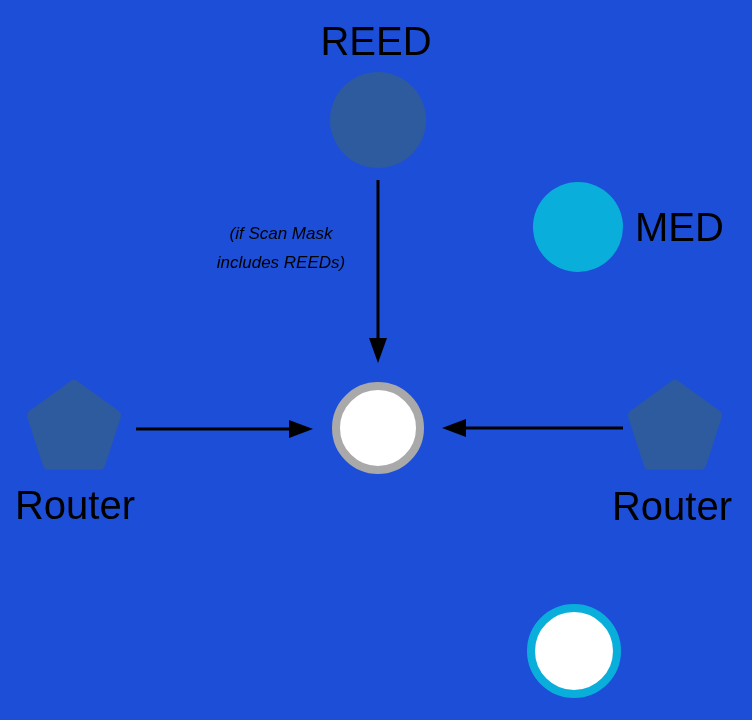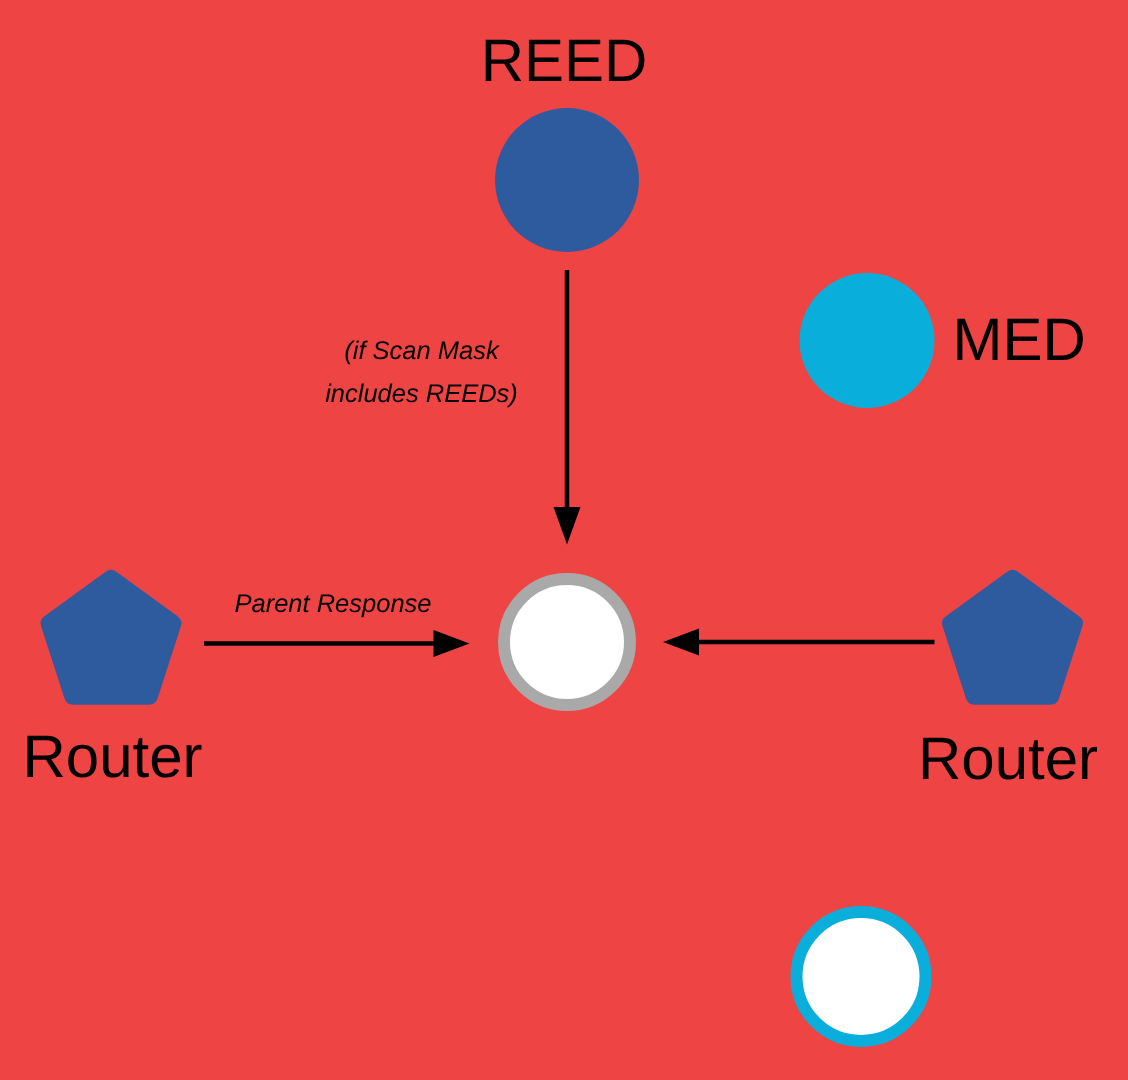--- a/index.html
+++ b/index.html
@@ -5,21 +5,21 @@
   html, body {
     margin: 0;
     padding: 0;
     background: #ffffff;
     font-family: "Liberation Sans", sans-serif;
   }
   .canvas {
     position: relative;
     width: 752px;
     height: 720px;
-    background: #ef4444;
+    background: #1d4ed8;
     overflow: hidden;
   }
   .shapes-layer {
     position: absolute;
     left: 0;
     top: 0;
   }
   .label {
     position: absolute;
     color: #000000;
@@ -97,15 +97,14 @@
   <div class="label" style="left:635px; top:206px;">MED</div>
 
   <div class="label centered" style="left:0px; top:484px; width:150px;">Router</div>
 
   <div class="label centered" style="left:597px; top:485px; width:150px;">Router</div>
 
 
   <div class="annotation" style="left:181px; top:219px; width:200px;">(if Scan Mask
 includes REEDs)</div>
 
-  <div class="annotation" style="left:122px; top:388px; width:200px;">Parent Response</div>
 
 </div>
 
 </body></html>

